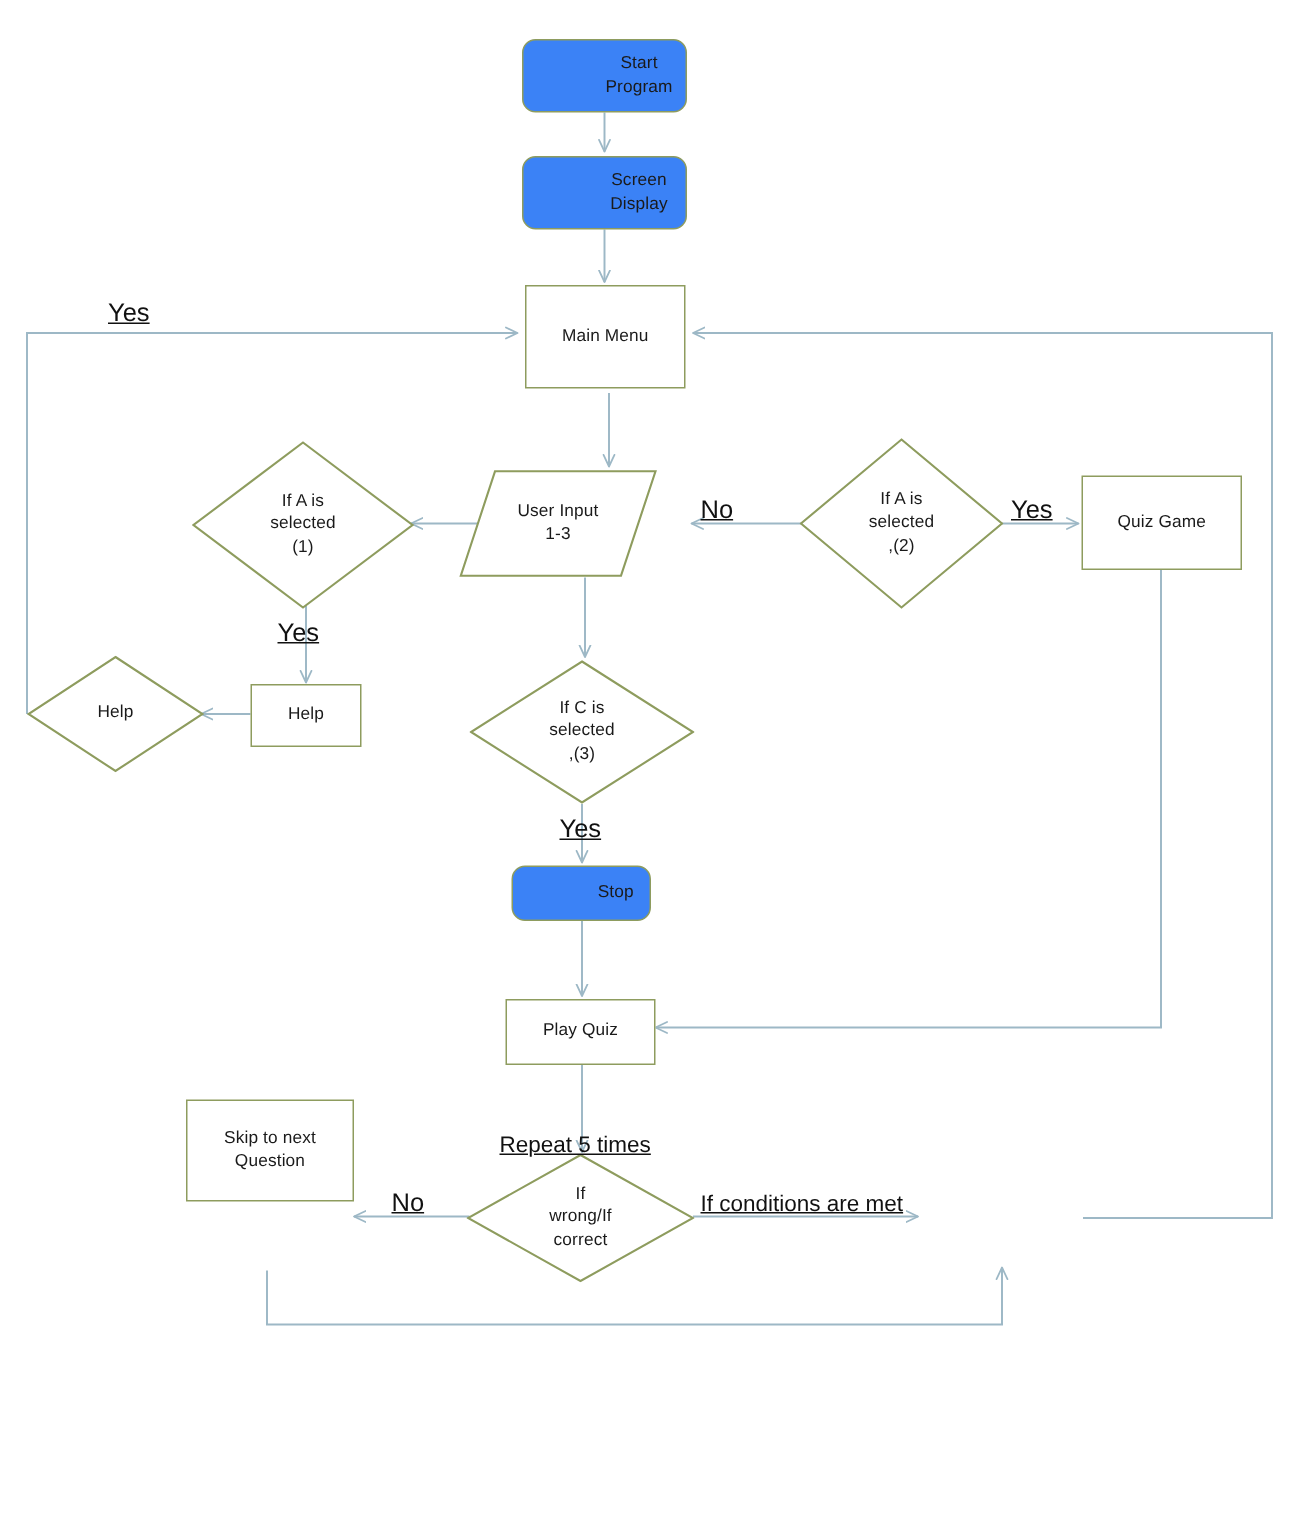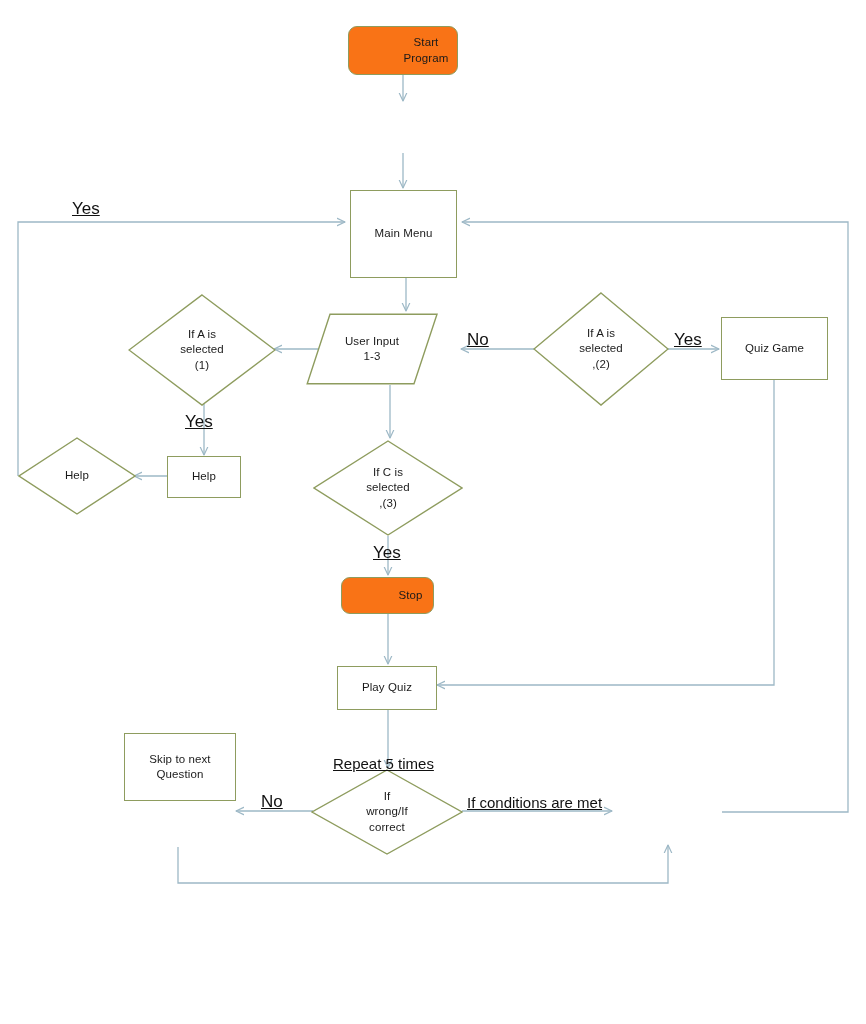--- a/index.html
+++ b/index.html
@@ -47,21 +47,21 @@
     white-space: pre-line;
     padding: 0 4px;
   }
 
   
   .shape-rect {
     background: #ffffff;
     border: 1.4px solid #8e9c5e;
   }
   .shape-round {
-    background: #f97316;
+    background: #3b82f6;
     border: 1.4px solid #8e9c5e;
     border-radius: 9px;
     padding-left: 46px;
   }
 
   
   .shape-diamond, .shape-para {
     background: transparent;
     border: none;
   }
@@ -138,22 +138,26 @@
 
       <path d="M 722 812 L 848 812 L 848 222 L 462 222" marker-end="url(#ah)"></path>
     </g>
   </svg>
 
   <div class="node shape-round" style="left:348px; top:26px; width:110px; height:49px;">
     <span class="txt">Start
 Program</span>
   </div>
 
-
-  <div class="node shape-rect" style="left:350px; top:190px; width:107px; height:88px;">
+  <div class="node shape-round" style="left:348px; top:104px; width:110px; height:49px;">
+    <span class="txt">Screen
+Display</span>
+  </div>
+
+  <div class="node shape-rect" style="left:350px; top:190px; width:107px; height:69px;">
     <span class="txt">Main Menu</span>
   </div>
 
   <div class="node shape-para" style="left:306px; top:313px; width:132px; height:72px;">
     <svg viewBox="0 0 132 72" preserveAspectRatio="none">
       <polygon points="24,1.2 131,1.2 108,70.8 1.2,70.8" fill="#ffffff" stroke="#8e9c5e" stroke-width="1.4"></polygon>
     </svg>
     <span class="txt">User Input
 1-3</span>
   </div>

